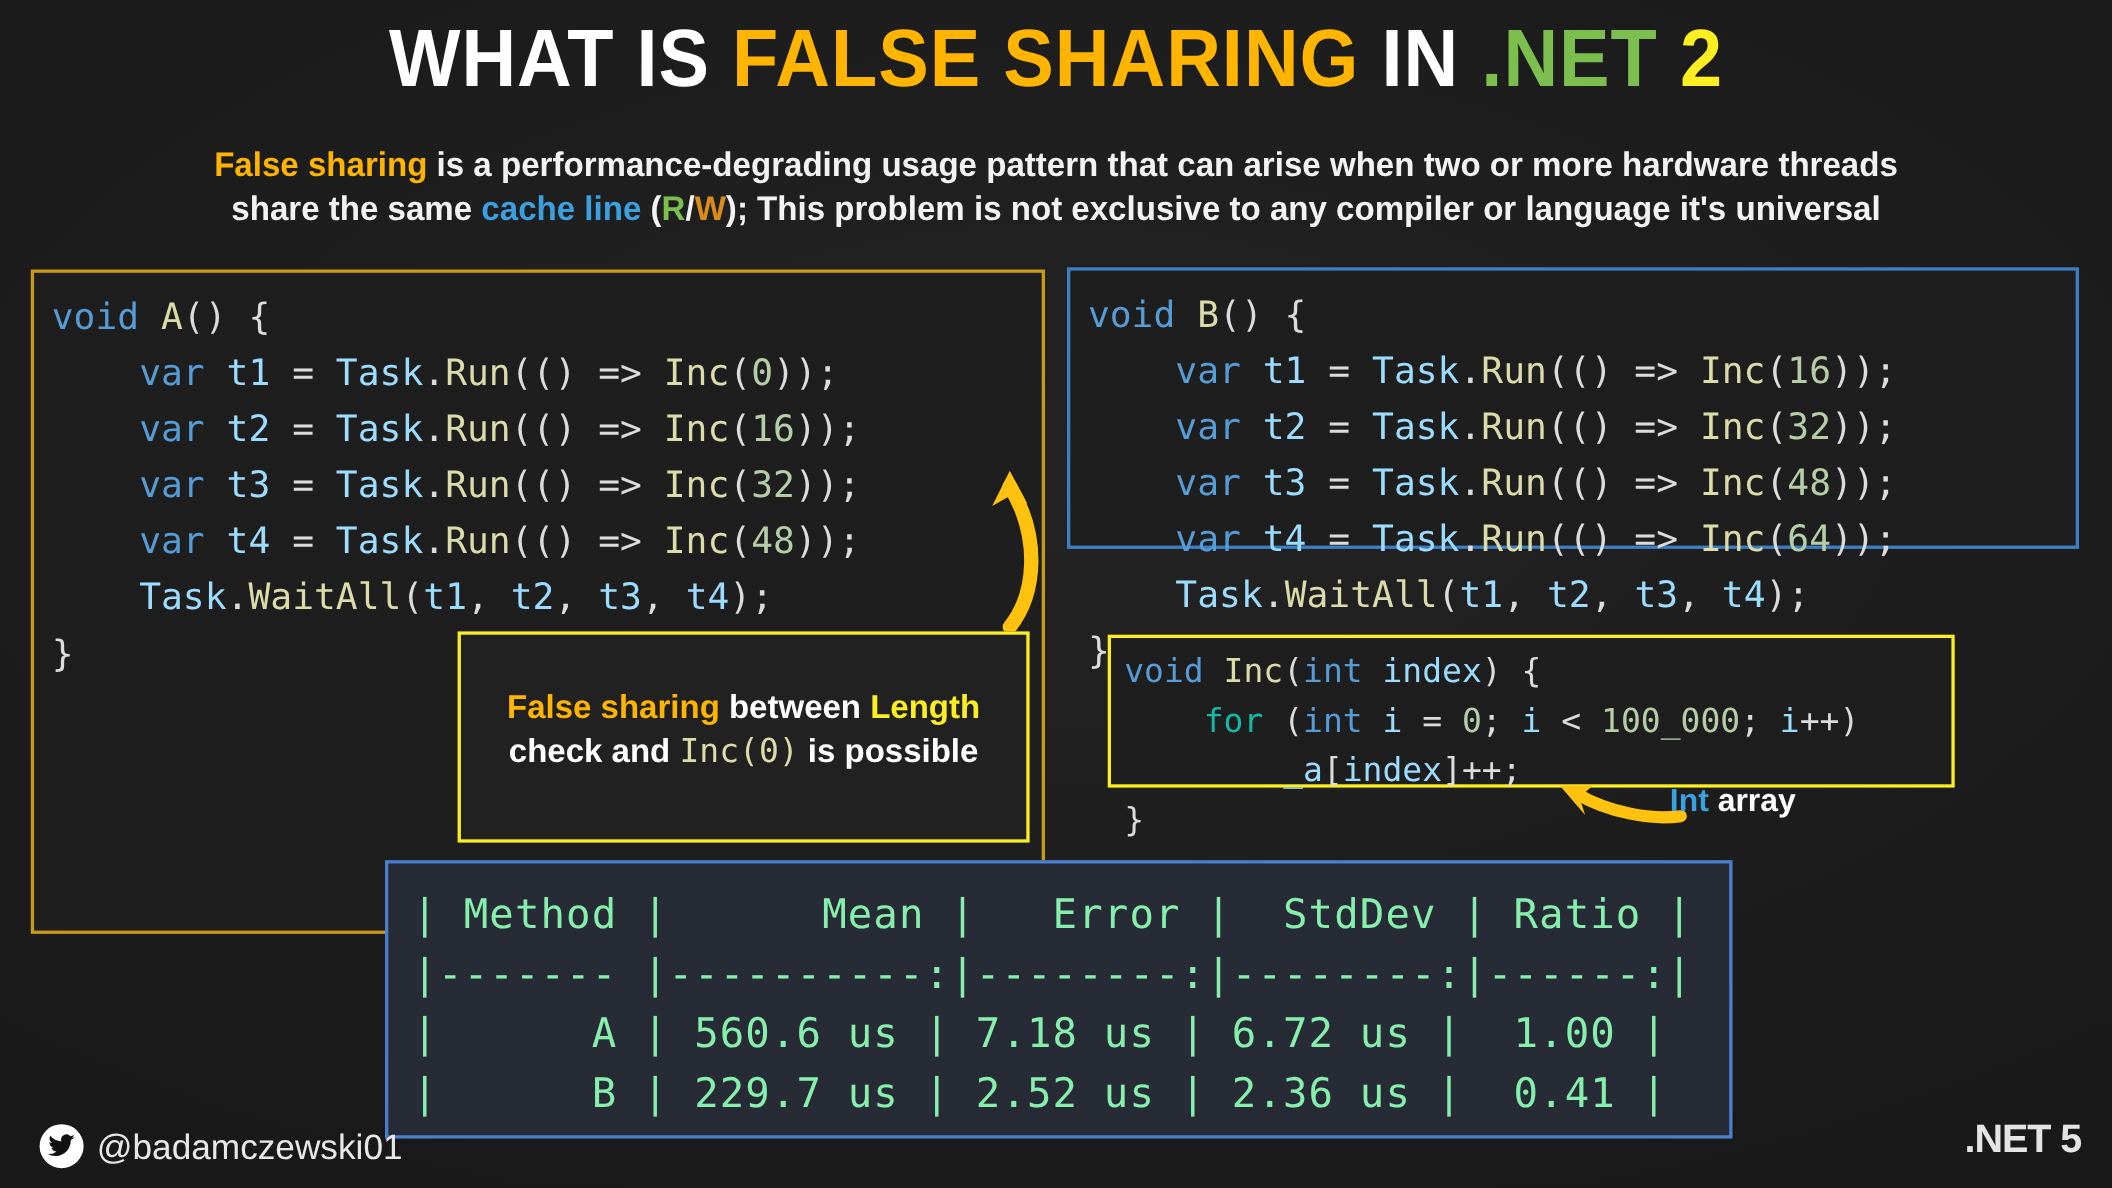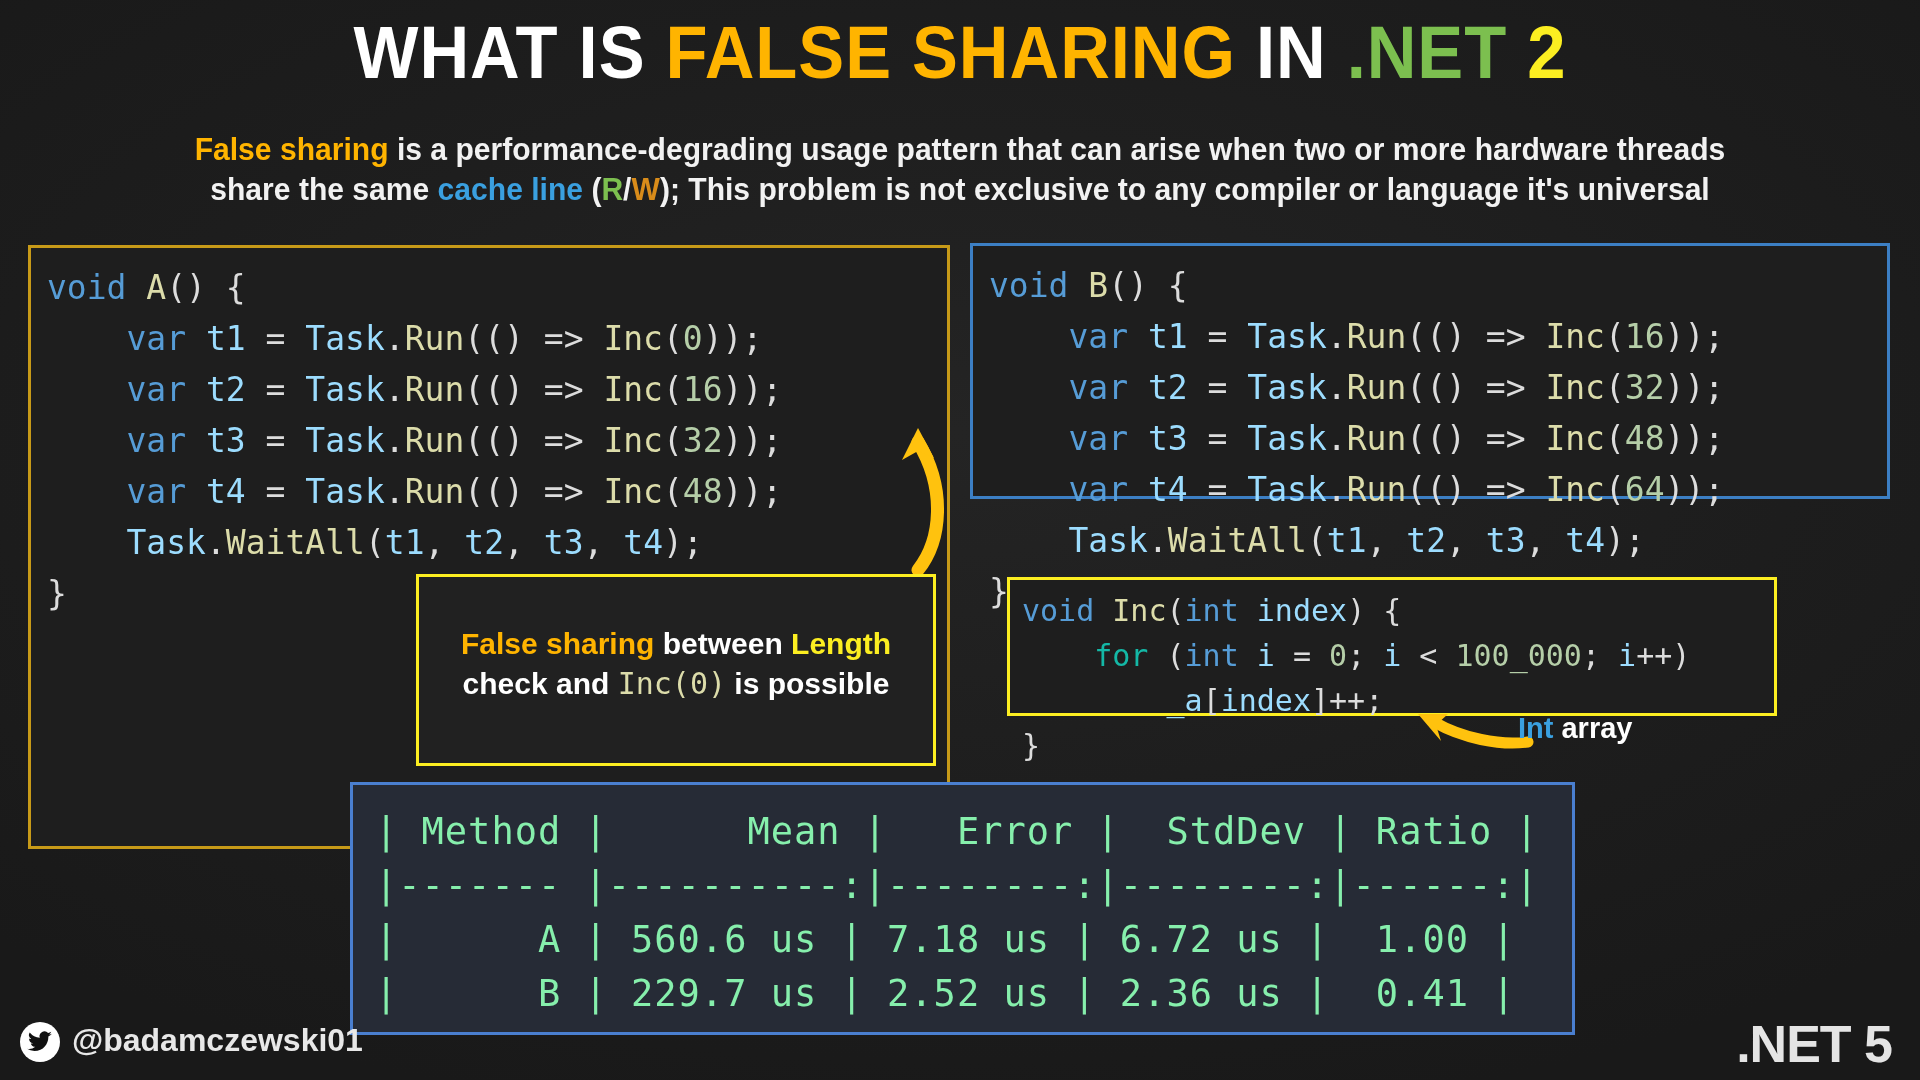--- a/index.html
+++ b/index.html
@@ -98,33 +98,33 @@
     border:3px solid #4a7fd0; background:#262b36;
     font-family:"DejaVu Sans Mono", monospace;
     font-size:37px; line-height:54px;
     color:#86efac; white-space:pre;
     padding:20px 0 0 22px;
     letter-spacing:1px;
   }
 
   
   #footer-handle {
-    position:absolute; left:20px; top:1022px;
-    display:flex; align-items:flex-start; gap:12px;font-weight:bold;
+    position:absolute; left:36px; top:1022px;
+    display:flex; align-items:flex-end; gap:12px;
   }
   #twitter-badge {
     width:40px; height:40px; border-radius:50%;
     background:#ffffff; display:flex; align-items:center; justify-content:center;
   }
   #footer-handle .handle-text {
     font-size:32px; color:#e8e8e8;
   }
   #footer-version {
     position:absolute; right:28px; top:1014px;
-    font-size:52px; font-weight:bold; color:#e4e4e4;
+    font-size:36px; font-weight:bold; color:#e4e4e4;
     letter-spacing:-1px;
   }
 
   svg.arrow { position:absolute; overflow:visible; pointer-events:none; }
 </style>
 </head>
 <body>
 
 <div id="root">
 

